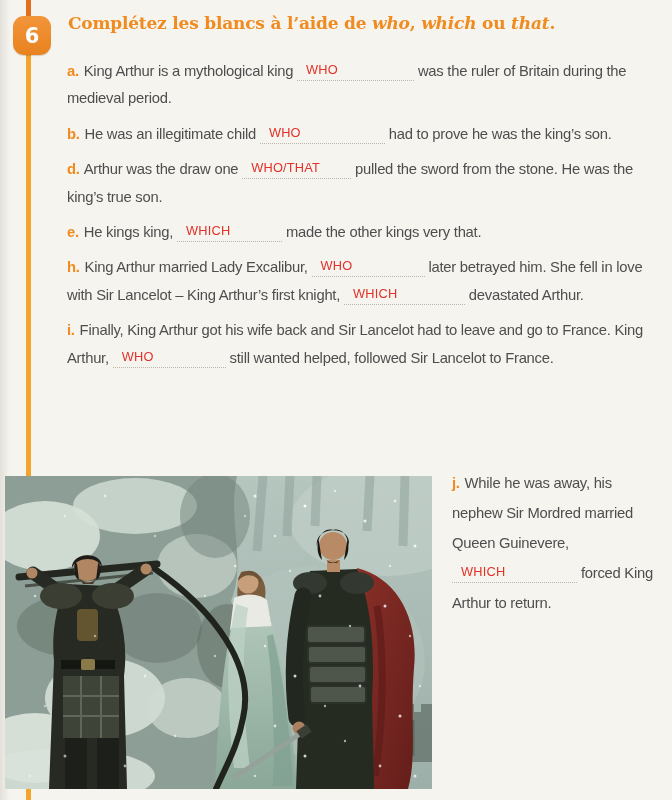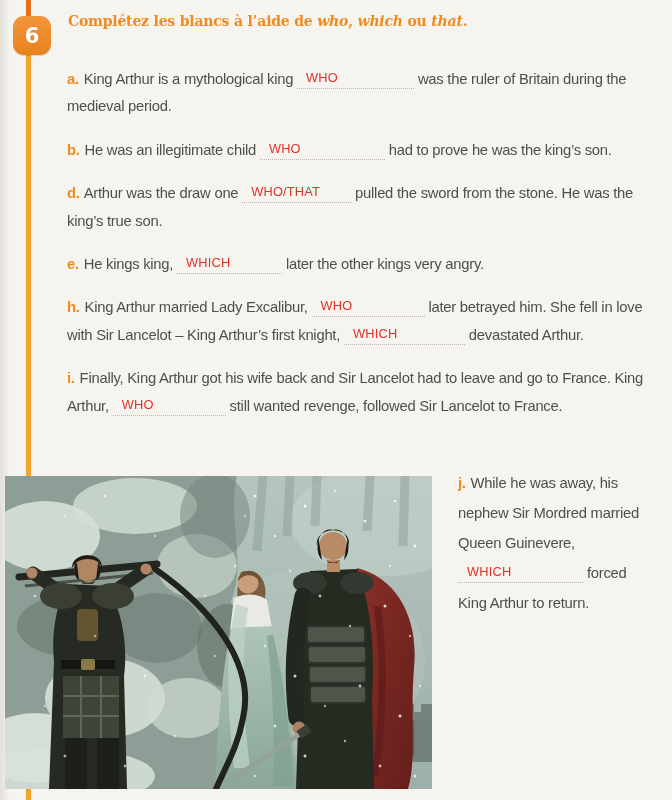--- a/index.html
+++ b/index.html
@@ -26,47 +26,47 @@
     background:linear-gradient(#f2953a,#e8821f);
     border-radius:11px;z-index:3;
     display:flex;align-items:center;justify-content:center;
     color:#fff;font-weight:bold;font-size:21px;
     font-family:"DejaVu Sans",sans-serif;
     box-shadow:0 1px 1px rgba(0,0,0,.15);
   }
   .title{
     position:absolute;left:68px;top:13px;margin:0;z-index:2;
     font-family:"DejaVu Serif",serif;font-weight:bold;
-    font-size:14px;letter-spacing:-0.2px;color:#f08b20;
+    font-size:17px;letter-spacing:-0.2px;color:#f08b20;
   }
   .title i{font-style:italic;}
   .main{
     position:absolute;left:67px;top:50px;width:597px;z-index:2;
     font-size:14.8px;line-height:27.4px;letter-spacing:-0.25px;color:#4e4e4e;
   }
-  .item{margin:16px 0 1px 0;}
+  .item{margin:8px 0 1px 0;}
   .lbl{color:#f08b20;font-weight:bold;margin-right:1px;}
   .blank{
     display:inline-block;vertical-align:baseline;line-height:14px;
     border-bottom:1.6px dotted #bcb7ac;
     padding:0 4px 1px 9px;white-space:nowrap;
   }
   .ans{
     color:#e23129;font-size:12.8px;letter-spacing:.2px;
     position:relative;top:-2px;
   }
   .photo{
     position:absolute;left:5px;top:476px;width:427px;height:313px;
     z-index:4;background:#9fb2ab;overflow:hidden;
   }
   .sidecol{
     position:absolute;left:452px;top:468px;width:205px;z-index:2;
     font-size:14.8px;line-height:30px;letter-spacing:-0.25px;color:#4e4e4e;
   }
-  .sidecol .item{margin:0 0 7px 6px;}
+  .sidecol .item{margin:0 0 7px 0;}
 </style>
 </head>
 <body>
 
 <div class="scan-edge"></div>
 <div class="vline"></div>
 <div class="vline-top"></div>
 
 <div class="badge">
   <span>6</span>
@@ -75,27 +75,27 @@
 <h1 class="title"><span>Complétez les blancs à l’aide de </span><i>who</i><span>, </span><i>which</i><span> ou </span><i>that</i><span>.</span></h1>
 
 <div class="main">
   <p class="item"><span class="lbl">a.</span> <span>King Arthur is a mythological king</span> <span class="blank" style="min-width:104px"><span class="ans">WHO</span></span> <span>was the ruler of Britain during the medieval period.</span></p>
 
   <p class="item"><span class="lbl">b.</span> <span>He was an illegitimate child</span> <span class="blank" style="min-width:112px"><span class="ans">WHO</span></span> <span>had to prove he was the king’s son.</span></p>
 
 
   <p class="item"><span class="lbl">d.</span> <span>Arthur was the draw one</span> <span class="blank" style="min-width:96px"><span class="ans">WHO/THAT</span></span> <span>pulled the sword from the stone. He was the king’s true son.</span></p>
 
-  <p class="item"><span class="lbl">e.</span> <span>He kings king,</span> <span class="blank" style="min-width:92px"><span class="ans">WHICH</span></span> <span>later the other kings very angry.</span></p>
+  <p class="item"><span class="lbl">e.</span> <span>He kings king,</span> <span class="blank" style="min-width:92px"><span class="ans">WHICH</span></span> <span>made the other kings very that.</span></p>
 
 
 
   <p class="item"><span class="lbl">h.</span> <span>King Arthur married Lady Excalibur,</span> <span class="blank" style="min-width:100px"><span class="ans">WHO</span></span> <span>later betrayed him. She fell in love with Sir Lancelot – King Arthur’s first knight,</span> <span class="blank" style="min-width:108px"><span class="ans">WHICH</span></span> <span>devastated Arthur.</span></p>
 
-  <p class="item"><span class="lbl">i.</span> <span>Finally, King Arthur got his wife back and Sir Lancelot had to leave and go to France. King Arthur,</span> <span class="blank" style="min-width:100px"><span class="ans">WHO</span></span> <span>still wanted revenge, followed Sir Lancelot to France.</span></p>
+  <p class="item"><span class="lbl">i.</span> <span>Finally, King Arthur got his wife back and Sir Lancelot had to leave and go to France. King Arthur,</span> <span class="blank" style="min-width:100px"><span class="ans">WHO</span></span> <span>still wanted helped, followed Sir Lancelot to France.</span></p>
 </div>
 
 <div class="photo">
   <svg width="427" height="313" viewBox="0 0 427 313" xmlns="http://www.w3.org/2000/svg">
     <defs>
       <linearGradient id="sky" x1="0" y1="0" x2="0" y2="1">
         <stop offset="0" stop-color="#b5c6bf"></stop>
         <stop offset="1" stop-color="#9cafa8"></stop>
       </linearGradient>
       <linearGradient id="dress" x1="0" y1="0" x2="0" y2="1">

